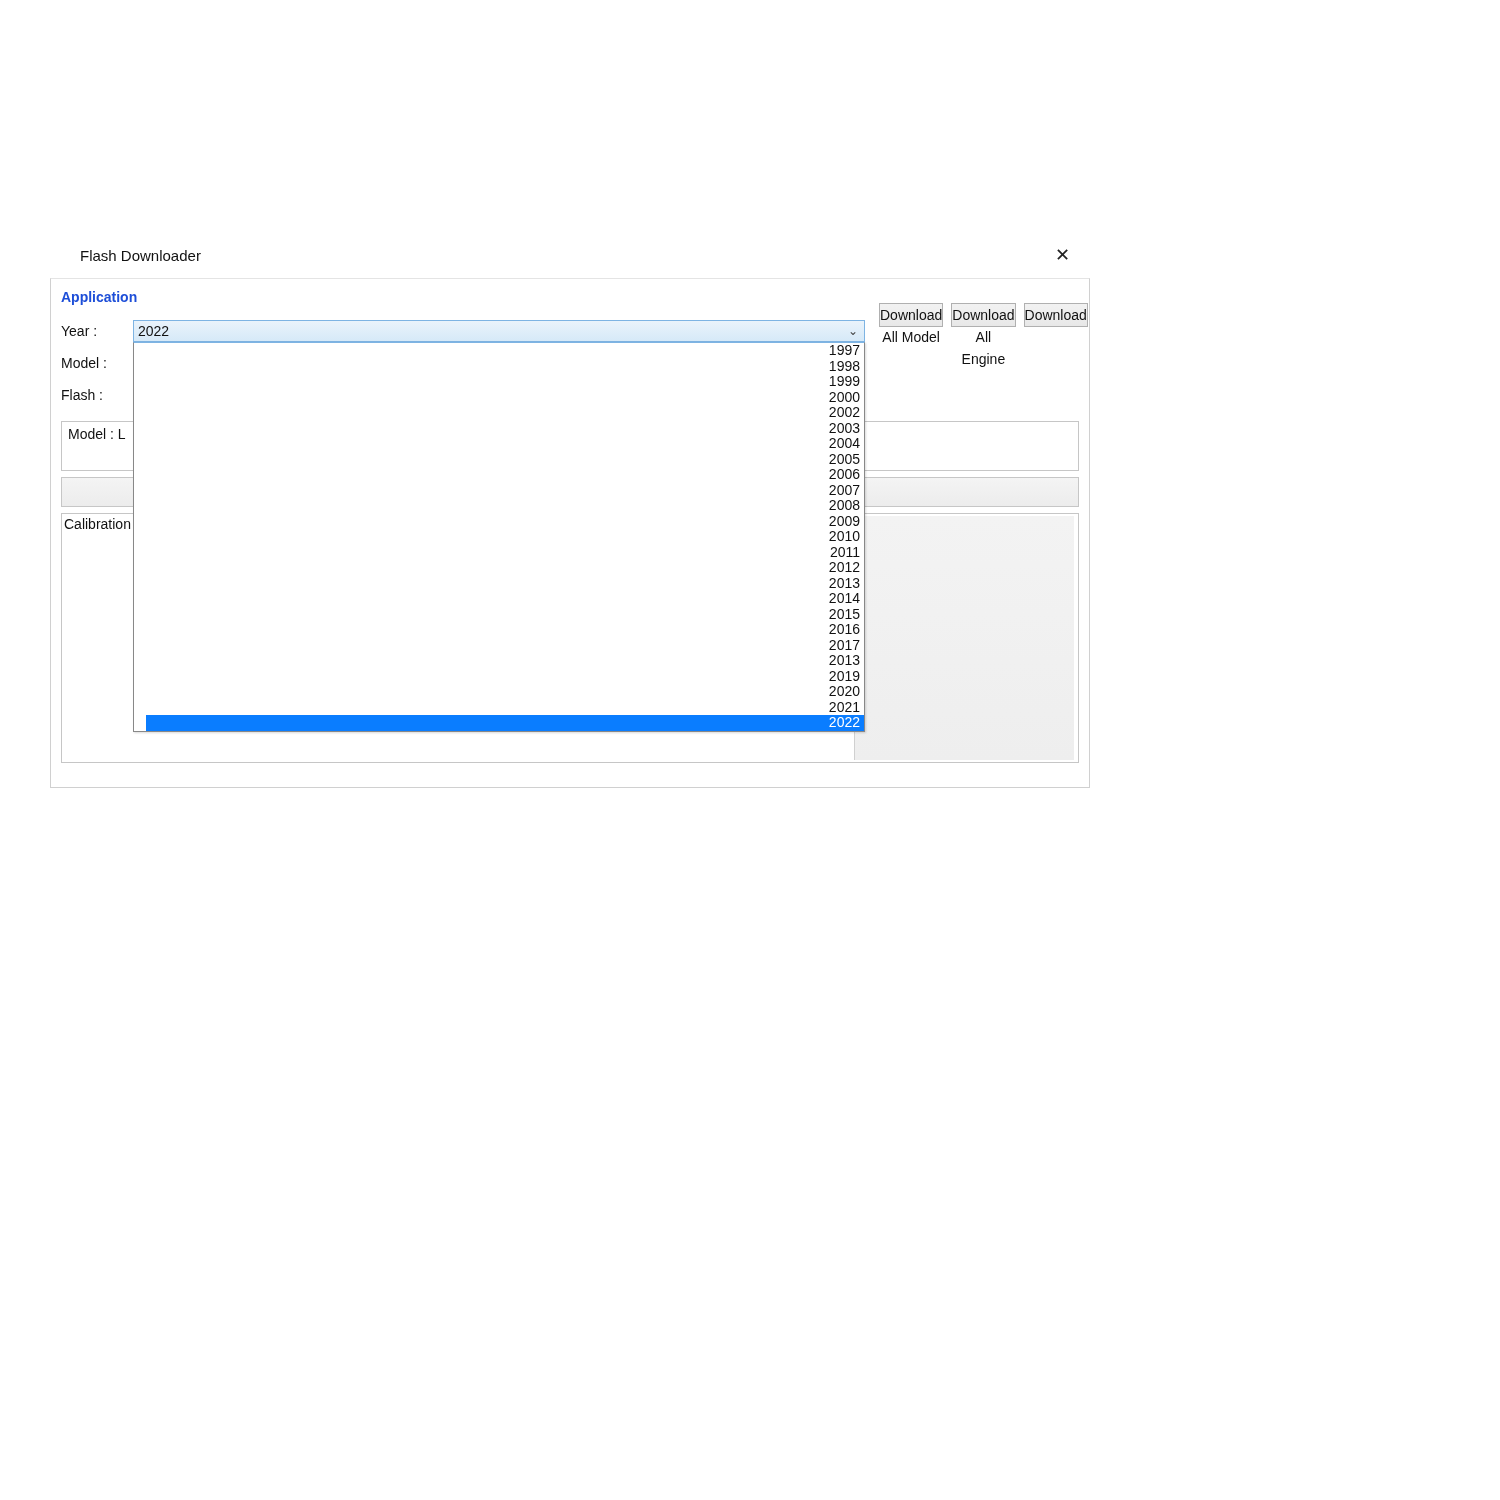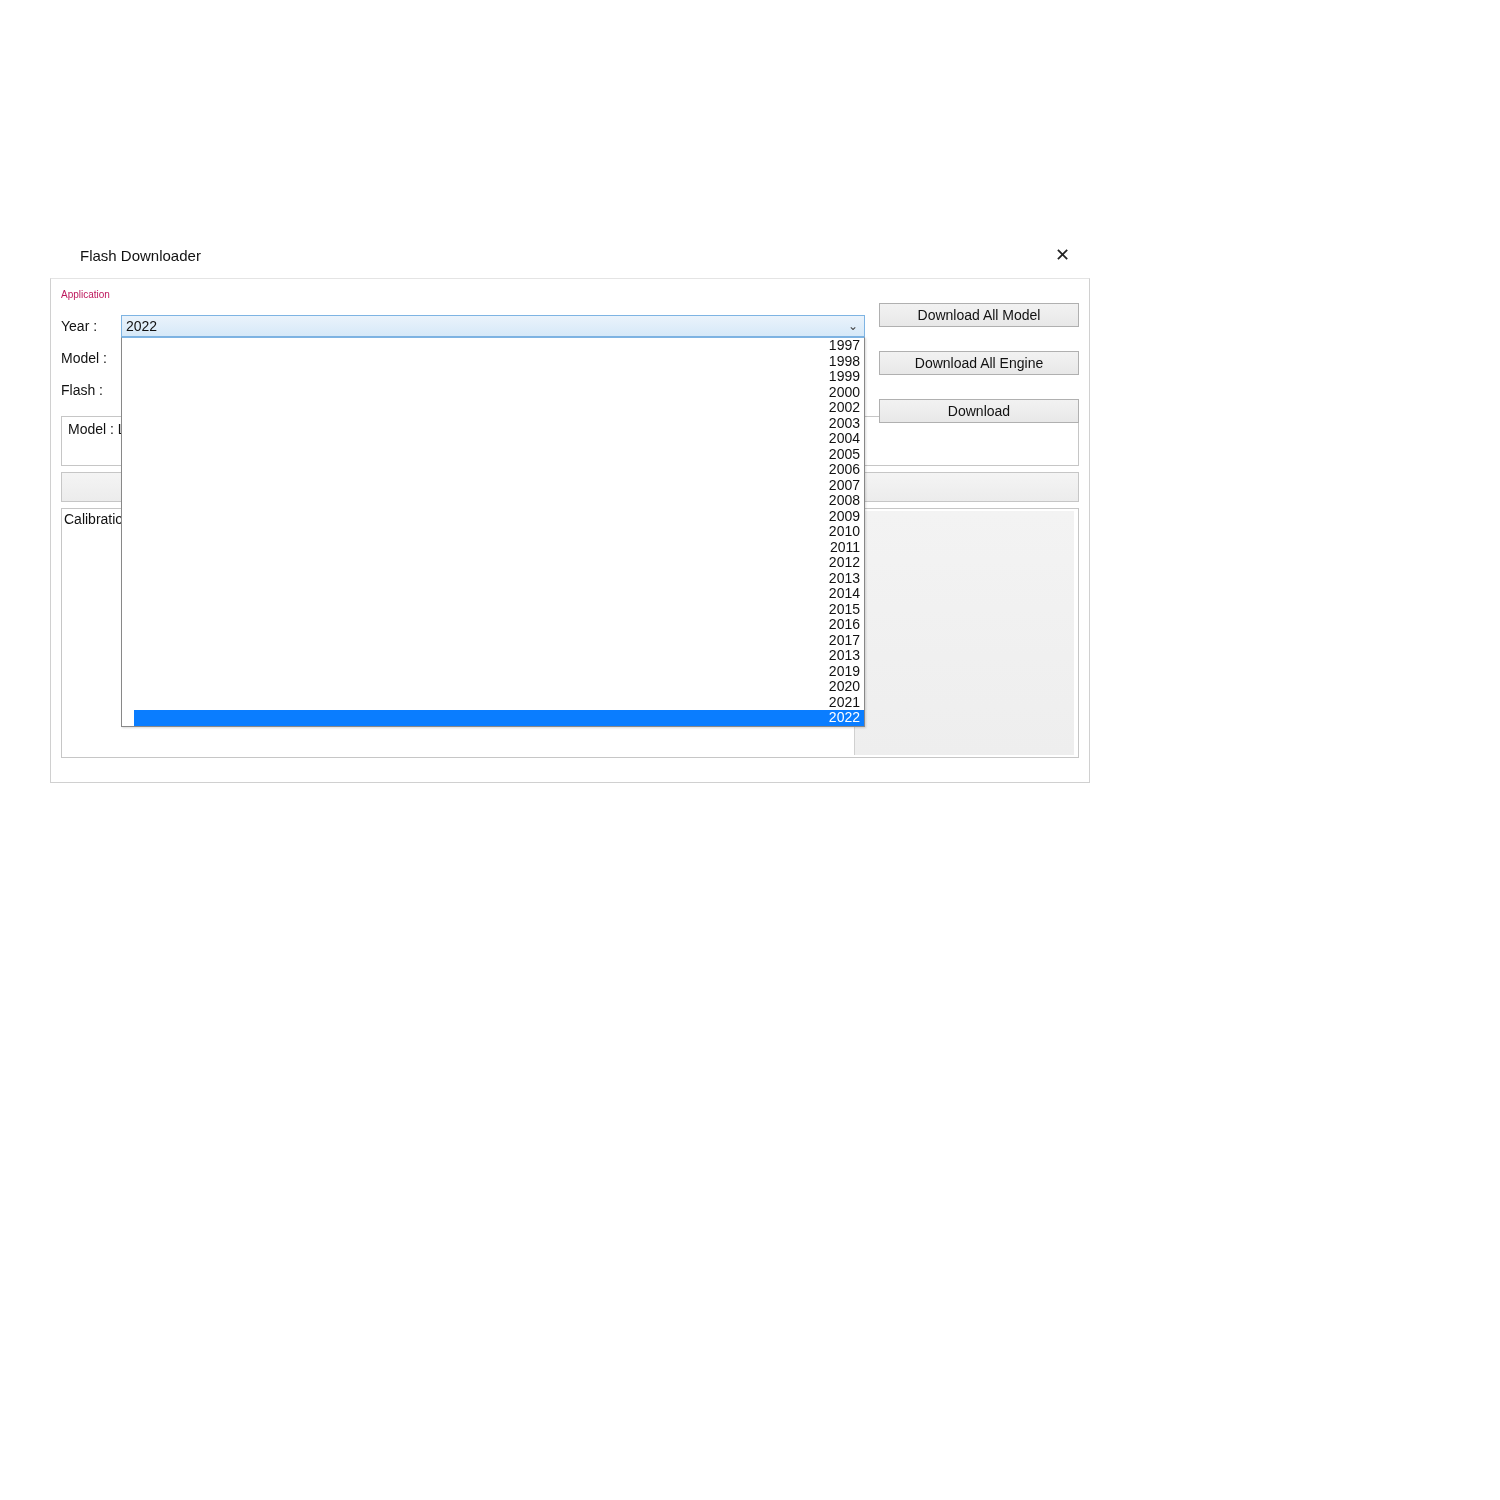--- a/index.html
+++ b/index.html
@@ -36,29 +36,30 @@
       padding: 2px 6px;
     }
     .client-area {
       border: 1px solid #d0d0d0;
       border-top: 1px solid #e4e4e4;
       padding: 8px 10px 24px 10px;
       min-height: 490px;
       position: relative;
     }
     .menu {
-      font-size: 10px;
-      color: #be185d;
+      font-size: 14px;
+      color: #1d4ed8;
       padding: 2px 0 10px 0;
+      font-weight: bold;
     }
     .row {
       display: flex;
       align-items: center;
       height: 32px;
-      gap: 2px;
+      gap: 14px;
     }
     .label {
       width: 58px;
       font-size: 14px;
       color: #111;
       white-space: nowrap;
     }
     .combo-wrap {
       flex: 1;
       position: relative;
@@ -104,22 +105,21 @@
       background: #1e90ff;
       background: #0a7dff;
       color: #ffffff;
     }
     .buttons-col {
       position: absolute;
       right: 10px;
       top: 24px;
       width: 200px;
       display: flex;
-      flex-direction: column;
-      gap: 24px;
+      gap: 8px;
     }
     .btn {
       height: 24px;
       background: linear-gradient(#f2f2f2, #e8e8e8);
       border: 1px solid #b0b0b0;
       font-size: 14px;
       color: #111;
       text-align: center;
       line-height: 22px;
       cursor: default;

